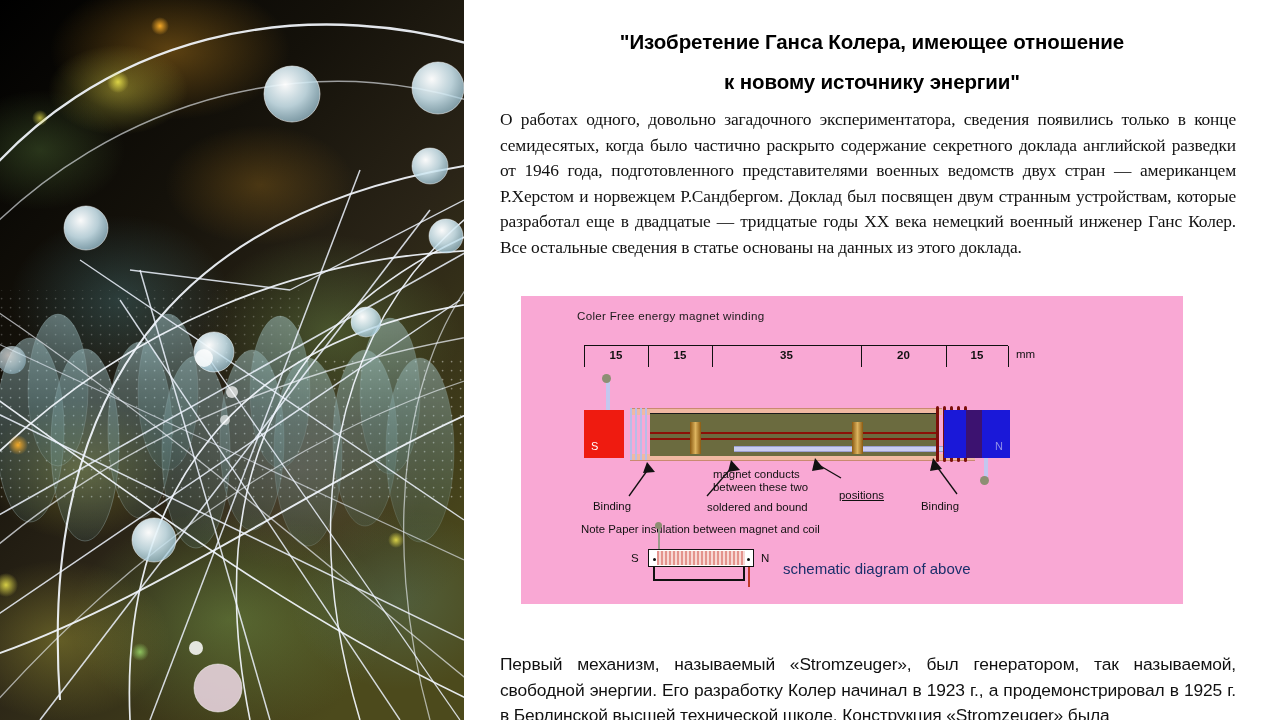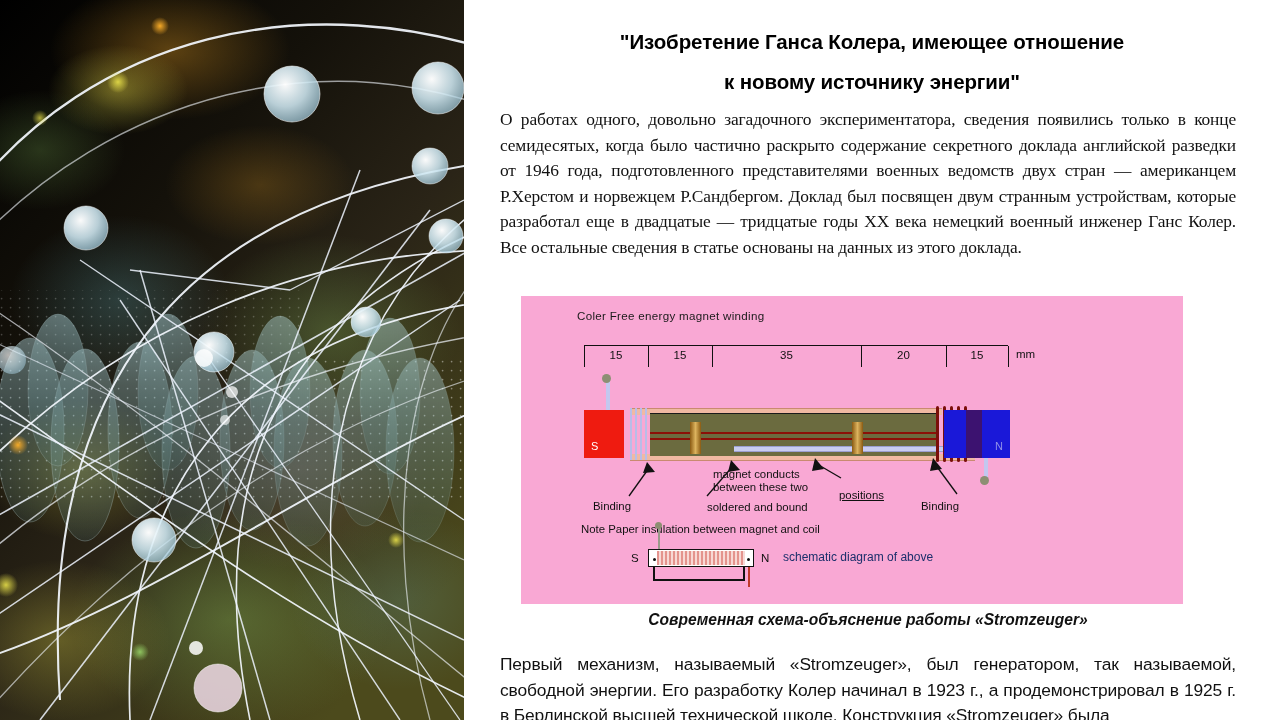--- a/index.html
+++ b/index.html
@@ -81,20 +81,21 @@
     white-space: nowrap;
     letter-spacing: 0.3px;
   }
 
   
   .ruler {
     position: absolute;
     left: 63px; top: 49px;
     width: 424px; height: 22px;
     border-top: 1.6px solid #111;
+    font-weight: bold;
   }
   .ruler .tick {
     position: absolute;
     top: 0; width: 0;
     height: 21px;
     border-left: 1.6px solid #111;
   }
   .ruler .seg-label {
     position: absolute;
     top: 3px;
@@ -266,21 +267,21 @@
   .cl-magnet1 { left: 192px; top: 172px; }
   .cl-magnet2 { left: 192px; top: 185px; }
   .cl-positions { left: 318px; top: 193px; text-decoration: underline; }
   .cl-soldered { left: 186px; top: 205px; }
   .cl-note { left: 60px; top: 227px; }
 
   
   .schem { position: absolute; left: 110px; top: 248px; width: 420px; height: 40px; }
   .schem-s { position:absolute; left:0; top:8px; font-size:11.5px; color:#111; }
   .schem-n { position:absolute; left:130px; top:8px; font-size:11.5px; color:#111; }
-  .schem-text { position:absolute; left:152px; top:6px; font-size:12px; color:#1b2f6b; white-space:nowrap; }
+  .schem-text { position:absolute; left:152px; top:16px; font-size:15px; color:#1b2f6b; white-space:nowrap; }
   .schem-box {
     position: absolute;
     left: 17px; top: 5px;
     width: 106px; height: 18px;
     border: 1.4px solid #111;
     background: #ffffff;
     box-sizing: border-box;
   }
   .schem-coil {
     position: absolute;
@@ -556,17 +557,16 @@
         <div class="schem-post-head"></div>
         <div class="schem-lead-l"></div>
         <div class="schem-lead-bot"></div>
         <div class="schem-lead-r"></div>
         <div class="schem-lead-red"></div>
         <span class="schem-n">N</span>
         <span class="schem-text">schematic diagram   of above</span>
       </div>
     </div>
 
-    <div class="fig-caption">Современная схема-объяснение работы «Stromzeuger»</div>
 
     <div class="para para-bottom">Первый механизм, называемый «Stromzeuger», был генератором, так называемой, свободной энергии. Его разработку Колер начинал в 1923 г., а продемонстрировал в 1925 г. в Берлинской высшей технической школе. Конструкция «Stromzeuger» была</div>
   </div>
 </div>
 
 </body></html>

